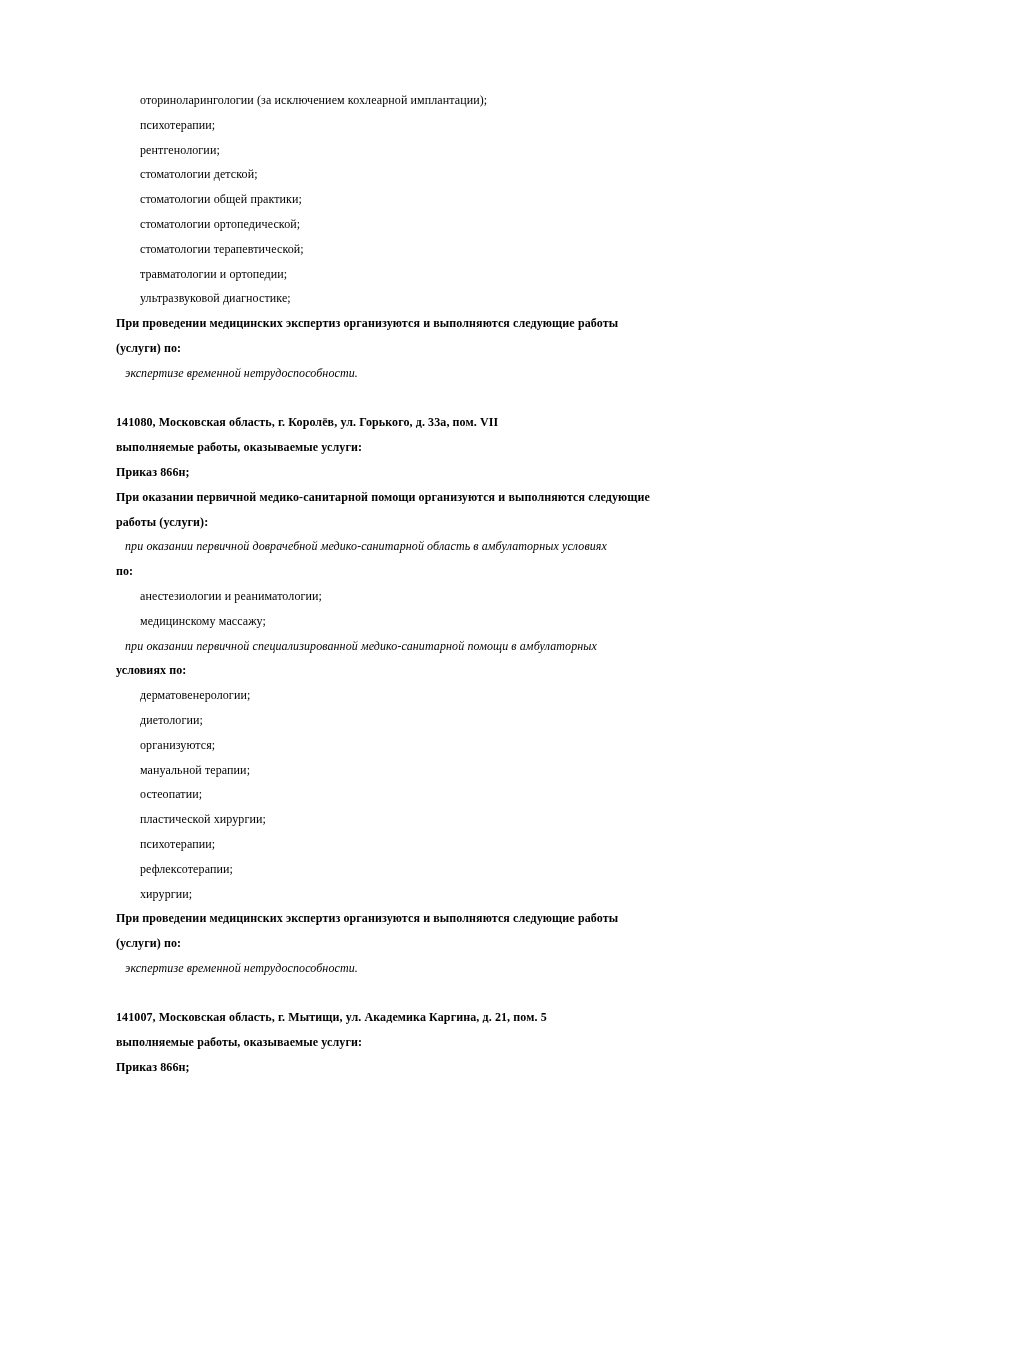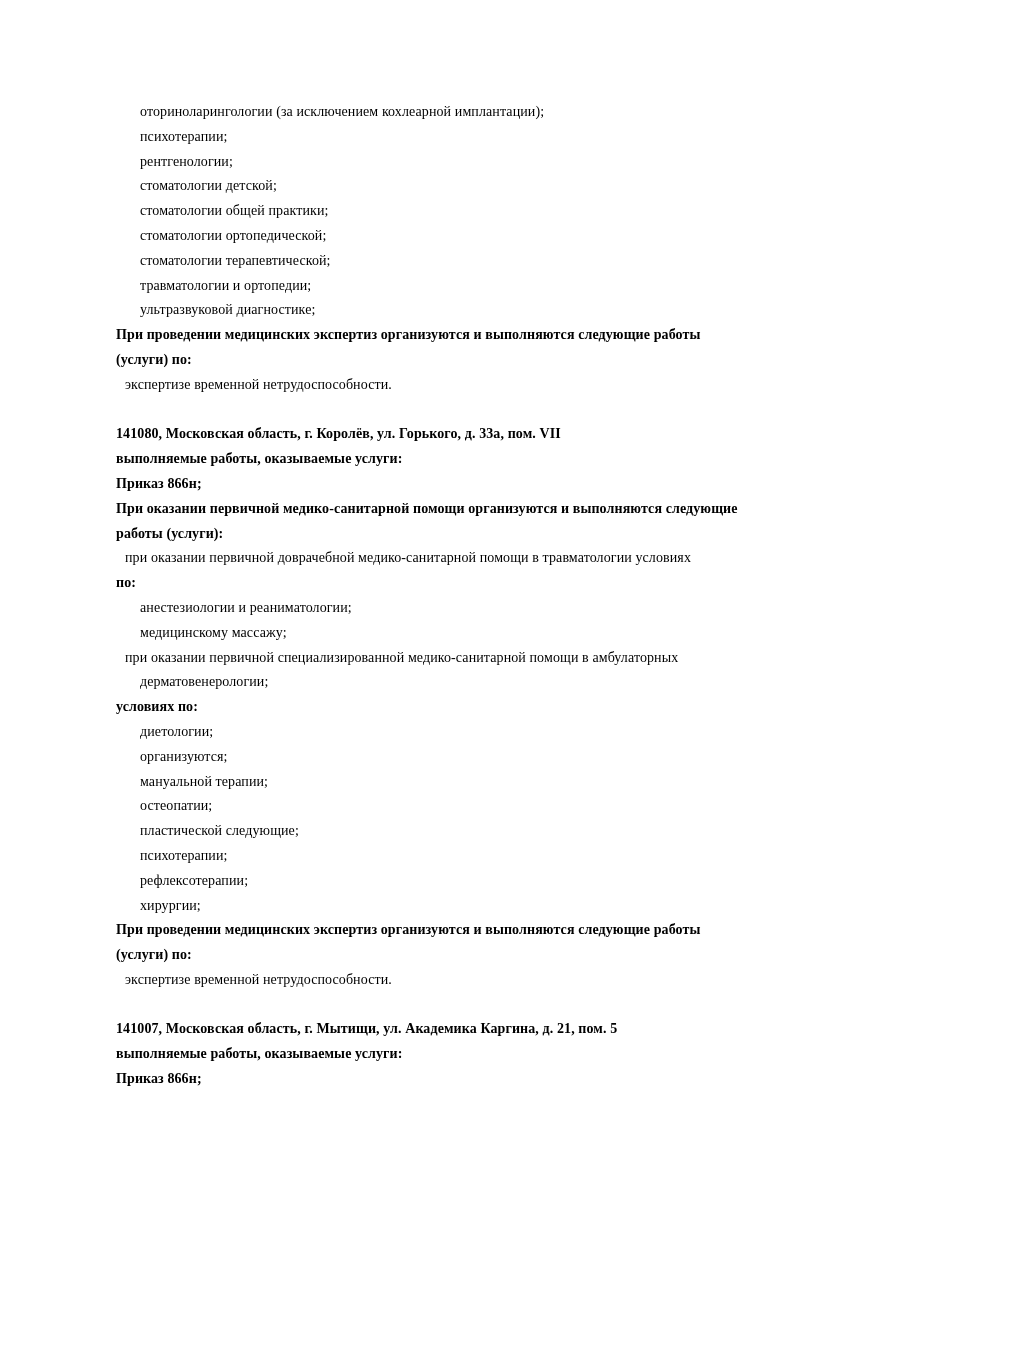--- a/index.html
+++ b/index.html
@@ -17,32 +17,32 @@
   .page {
     position: relative;
     width: 1024px;
     height: 1363px;
     background: #ffffff;
     overflow: hidden;
   }
   .doc-body {
     position: absolute;
     left: 116px;
-    top: 100px;
+    top: 88px;
     width: 870px;
-    font-size: 14px;
+    font-size: 12px;
   }
   .line {
     height: 24.8px;
     line-height: 24.8px;
     white-space: nowrap;
     letter-spacing: 0.1px;
   }
   .indent-0 { padding-left: 0; font-weight: bold; }
-  .indent-1 { padding-left: 9px; }
+  .indent-1 { padding-left: 9px; font-style: italic; }
   .indent-2 { padding-left: 24px; }
   .blank {  }
 </style>
 </head>
 <body>
 
 <div class="page">
   <div class="doc-body">
       <div class="line indent-2">оториноларингологии (за исключением кохлеарной имплантации);</div>
       <div class="line indent-2">психотерапии;</div>
@@ -55,32 +55,32 @@
       <div class="line indent-2">ультразвуковой диагностике;</div>
       <div class="line indent-0">При проведении медицинских экспертиз организуются и выполняются следующие работы</div>
       <div class="line indent-0">(услуги) по:</div>
       <div class="line indent-1">экспертизе временной нетрудоспособности.</div>
       <div class="line indent-0 blank">&nbsp;</div>
       <div class="line indent-0">141080, Московская область, г. Королёв, ул. Горького, д. 33а, пом. VII</div>
       <div class="line indent-0">выполняемые работы, оказываемые услуги:</div>
       <div class="line indent-0">Приказ 866н;</div>
       <div class="line indent-0">При оказании первичной медико-санитарной помощи организуются и выполняются следующие</div>
       <div class="line indent-0">работы (услуги):</div>
-      <div class="line indent-1">при оказании первичной доврачебной медико-санитарной помощи в травматологии условиях</div>
+      <div class="line indent-1">при оказании первичной доврачебной медико-санитарной область в амбулаторных условиях</div>
       <div class="line indent-0">по:</div>
       <div class="line indent-2">анестезиологии и реаниматологии;</div>
       <div class="line indent-2">медицинскому массажу;</div>
       <div class="line indent-1">при оказании первичной специализированной медико-санитарной помощи в амбулаторных</div>
+      <div class="line indent-0">условиях по:</div>
       <div class="line indent-2">дерматовенерологии;</div>
-      <div class="line indent-0">условиях по:</div>
       <div class="line indent-2">диетологии;</div>
       <div class="line indent-2">организуются;</div>
       <div class="line indent-2">мануальной терапии;</div>
       <div class="line indent-2">остеопатии;</div>
-      <div class="line indent-2">пластической следующие;</div>
+      <div class="line indent-2">пластической хирургии;</div>
       <div class="line indent-2">психотерапии;</div>
       <div class="line indent-2">рефлексотерапии;</div>
       <div class="line indent-2">хирургии;</div>
       <div class="line indent-0">При проведении медицинских экспертиз организуются и выполняются следующие работы</div>
       <div class="line indent-0">(услуги) по:</div>
       <div class="line indent-1">экспертизе временной нетрудоспособности.</div>
       <div class="line indent-0 blank">&nbsp;</div>
       <div class="line indent-0">141007, Московская область, г. Мытищи, ул. Академика Каргина, д. 21, пом. 5</div>
       <div class="line indent-0">выполняемые работы, оказываемые услуги:</div>
       <div class="line indent-0">Приказ 866н;</div>

